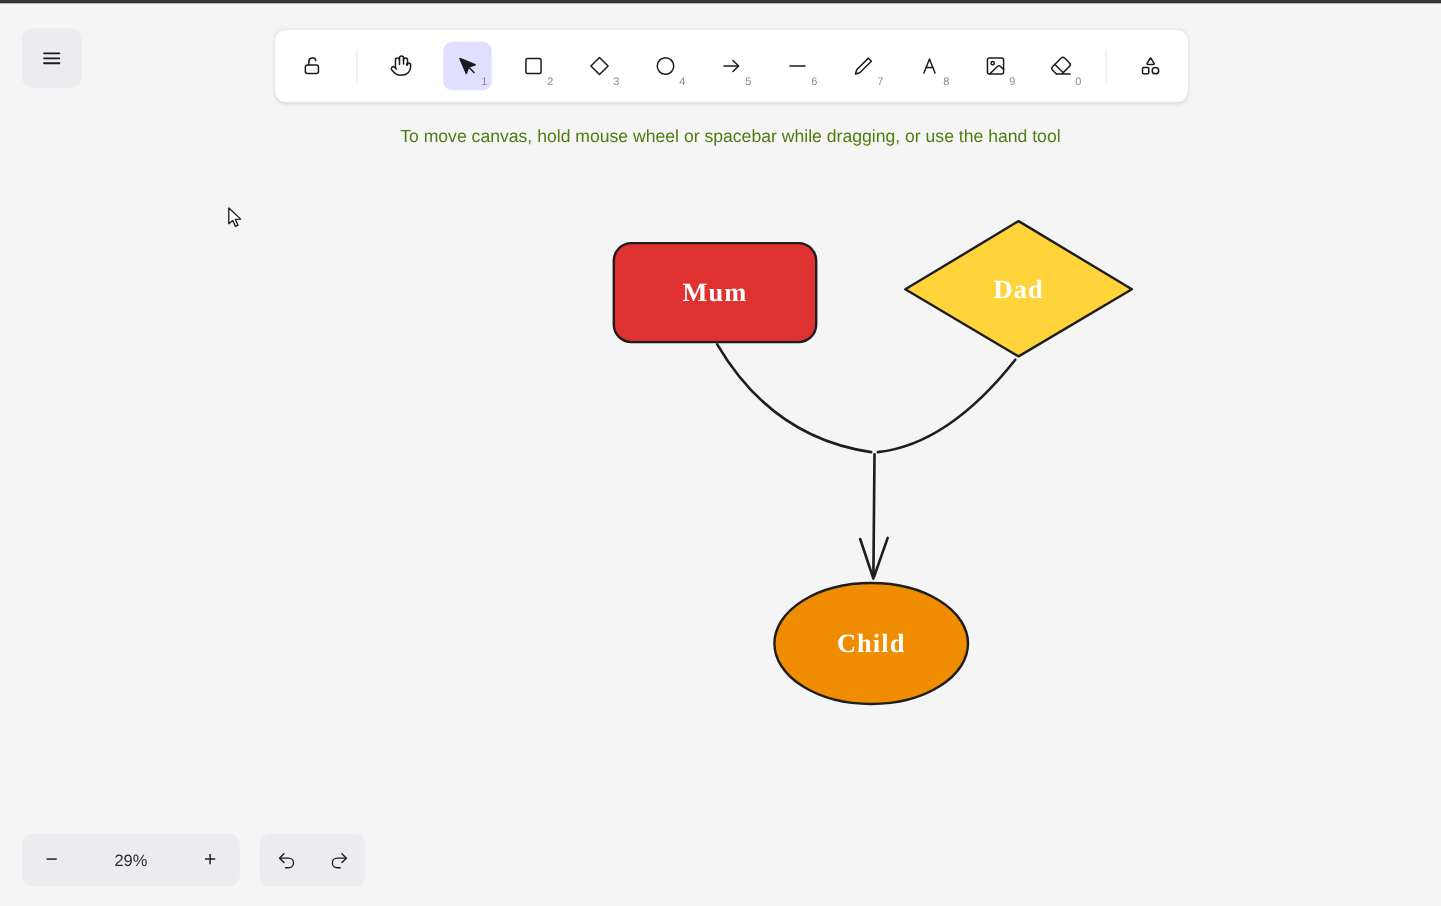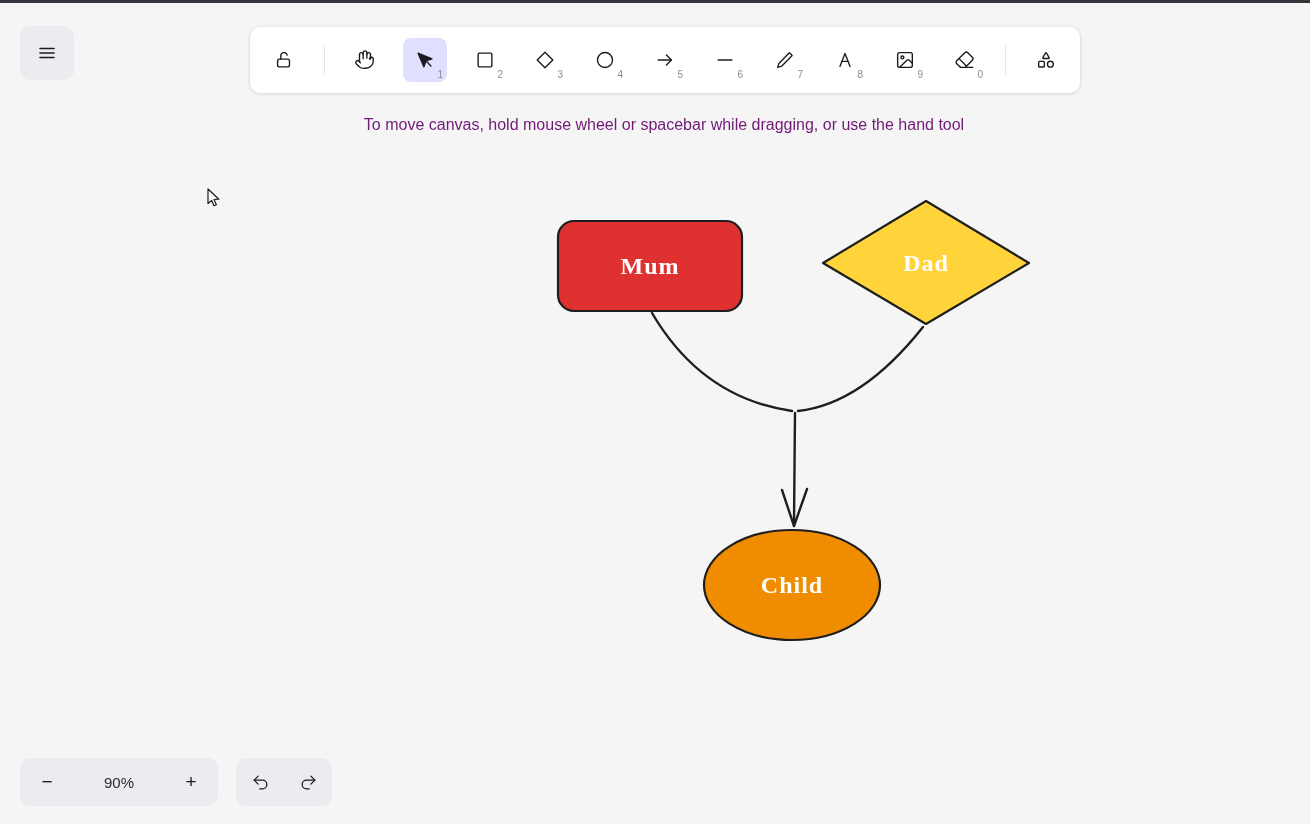--- a/index.html
+++ b/index.html
@@ -35,21 +35,21 @@
   .tool .kbd {
     position:absolute; right:4px; bottom:2px;
     font-size:10px; color:#8a8a95;
   }
   .ic { width:22px; height:22px; stroke:#1b1b1f; fill:none; stroke-width:1.5; stroke-linecap:round; stroke-linejoin:round; }
   .divider { width:1px; height:30px; background:#e7e7ea; margin:0 2px; }
 
   
   .hint {
     position:absolute; top:116px; left:250px; width:828px;
-    text-align:center; color:#701a75; font-size:16px;
+    text-align:center; color:#4d7c0f; font-size:16px;
   }
 
   
   .canvas { position:absolute; top:0; left:0; }
   .connector { stroke:#1e1e1e; stroke-width:2.4; fill:none; stroke-linecap:round; stroke-linejoin:round; }
   .shape-outline { stroke:#1e1e1e; stroke-width:2.2; }
   .shape-label {
     fill:#ffffff; font-family:cursive; font-size:24px; letter-spacing:1px;
     text-anchor:middle; font-weight:600;
   }
@@ -226,21 +226,21 @@
 </svg>
 
 <svg class="mouse-cursor" width="18" height="20" viewBox="0 0 18 20">
   <path d="M3 1 3 15.5 6.6 12.4 9 17.8 11.4 16.7 9 11.5 13.8 11.2 Z" fill="#ffffff" stroke="#1b1b1f" stroke-width="1.2" stroke-linejoin="round"></path>
 </svg>
 
 <div class="zoom-island">
   <button class="zoom-btn">
     <span>−</span>
   </button>
-  <button class="zoom-value">90%</button>
+  <button class="zoom-value">29%</button>
   <button class="zoom-btn">
     <span>+</span>
   </button>
 </div>
 
 <div class="history-island">
   <button class="hist-btn">
     <svg class="hist-ic" viewBox="0 0 24 24">
       <path d="M9 14 4 9l5-5"></path>
       <path d="M4 9h10.5a5.5 5.5 0 0 1 0 11H11"></path>

